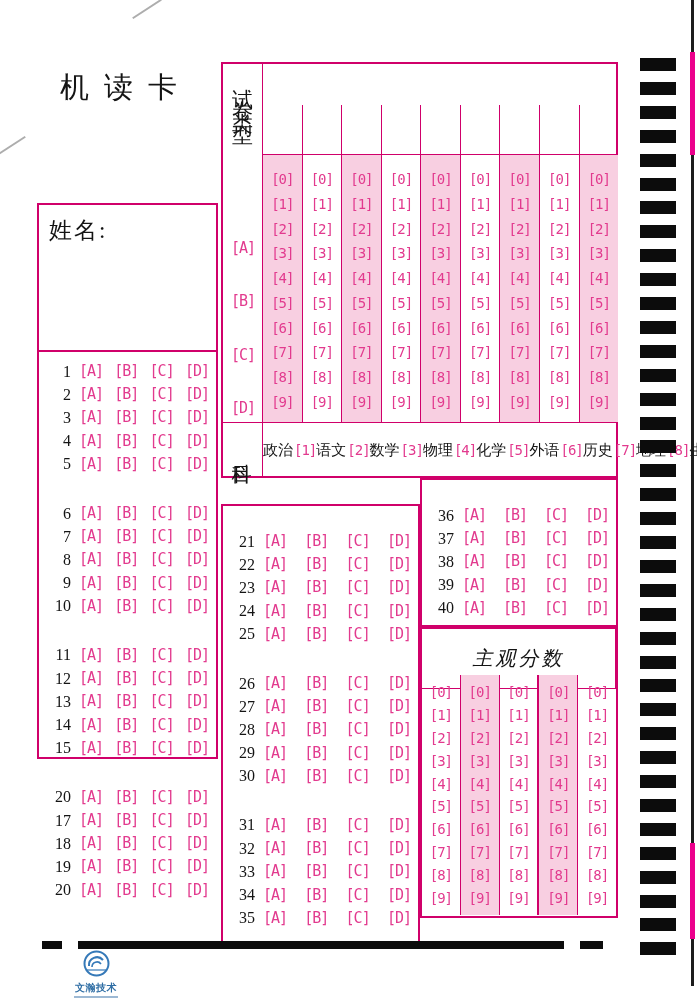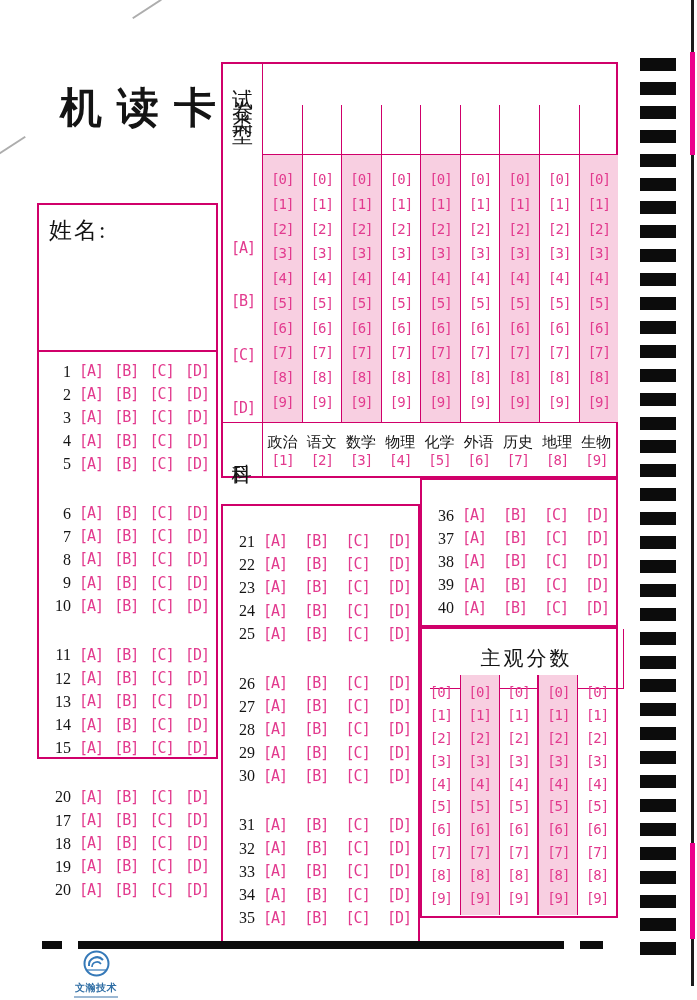--- a/index.html
+++ b/index.html
@@ -4,22 +4,22 @@
 <style>
   :root{
     --ln:#d0006a; --bub:#e23a8e; --stripe:#f8cfe1; --ink:#141414; --blue:#3579b8;
   }
   html,body{margin:0;padding:0;background:#fff;}
   .sheet{position:relative;width:697px;height:1000px;background:#ffffff;
          font-family:"Liberation Serif",serif;overflow:hidden;}
   
   .corner{position:absolute;height:2px;background:#adadad;transform:rotate(-33deg);}
   
-  .title{position:absolute;left:60px;top:80px;font-size:42px;color:var(--ink);
-         letter-spacing:15px;font-weight:700;white-space:nowrap;}
+  .title{position:absolute;left:60px;top:68px;font-size:29px;color:var(--ink);
+         letter-spacing:15px;font-weight:400;white-space:nowrap;}
   
   .frame{position:absolute;border:2.5px solid var(--ln);box-sizing:border-box;background:#fff;}
   
   .name-label{position:absolute;left:10px;top:10px;font-size:23px;color:var(--ink);letter-spacing:2px;}
   .name-area{position:absolute;left:0;top:40px;width:100%;height:102px;}
   .name-divider{position:absolute;left:0;top:145px;width:100%;height:1.5px;background:var(--ln);}
   .q-area{position:absolute;left:0;width:100%;box-sizing:border-box;}
   .q-group{margin-bottom:26px;}
   .q-group:last-child{margin-bottom:0;}
   .qrow{display:flex;align-items:center;height:23.2px;padding:0 7px 0 6px;box-sizing:border-box;}
@@ -47,26 +47,26 @@
            padding:12px 0 8px;}
   .dig-col:last-child{border-right:none;}
   .dig-col.striped{background:var(--stripe);}
   .dig-col .bubble{font-size:14px;}
   .subject-row{position:absolute;left:0;top:358px;width:100%;height:55.5px;display:flex;
                border-top:0 none;box-sizing:border-box;}
   .subject-label-cell{width:40px;flex:none;border-right:1.5px solid var(--ln);box-sizing:border-box;position:relative;}
   .subject-label{position:absolute;left:50%;top:50%;transform:translate(-50%,-50%);
                  font-size:20px;letter-spacing:2px;}
   .subject-cells{flex:1;display:flex;}
-  .subject-cell{flex:1;display:flex;flex-direction:column;align-items:center;justify-content:center;gap:1px;}
+  .subject-cell{flex:1;display:flex;align-items:center;justify-content:center;gap:1px;}
   .subject-name{font-size:15px;color:var(--ink);white-space:nowrap;}
   .subject-cell .bubble{font-size:14px;}
   
-  .score-header{position:absolute;left:8px;top:0;width:100%;height:60px;display:flex;
-                border-bottom:1.5px solid var(--ln);box-sizing:border-box;}
+  .score-header{position:absolute;left:0;top:0;width:100%;height:60px;display:flex;
+                border-bottom:1.5px solid var(--ln);box-sizing:border-box;font-style:italic;}
   .score-header .hcell{display:flex;align-items:center;justify-content:center;
                        font-size:20px;color:var(--ink);letter-spacing:3px;}
   .score-header .hcell.subj{flex:3;border-right:1.5px solid var(--ln);box-sizing:border-box;}
   .score-header .hcell.grad{flex:2;}
   .score-body{position:absolute;left:0;top:46px;width:100%;height:240px;display:flex;}
   .score-body .dig-col{padding:6px 0 6px;}
   .score-body .dig-col.sec-divider{border-right-width:2px;}
   
   .tmark{position:absolute;left:640px;width:36px;height:13px;background:#0c0c0c;}
   .edge-line{position:absolute;left:691px;top:0;width:2.5px;height:986px;background:#1c1c1c;}

